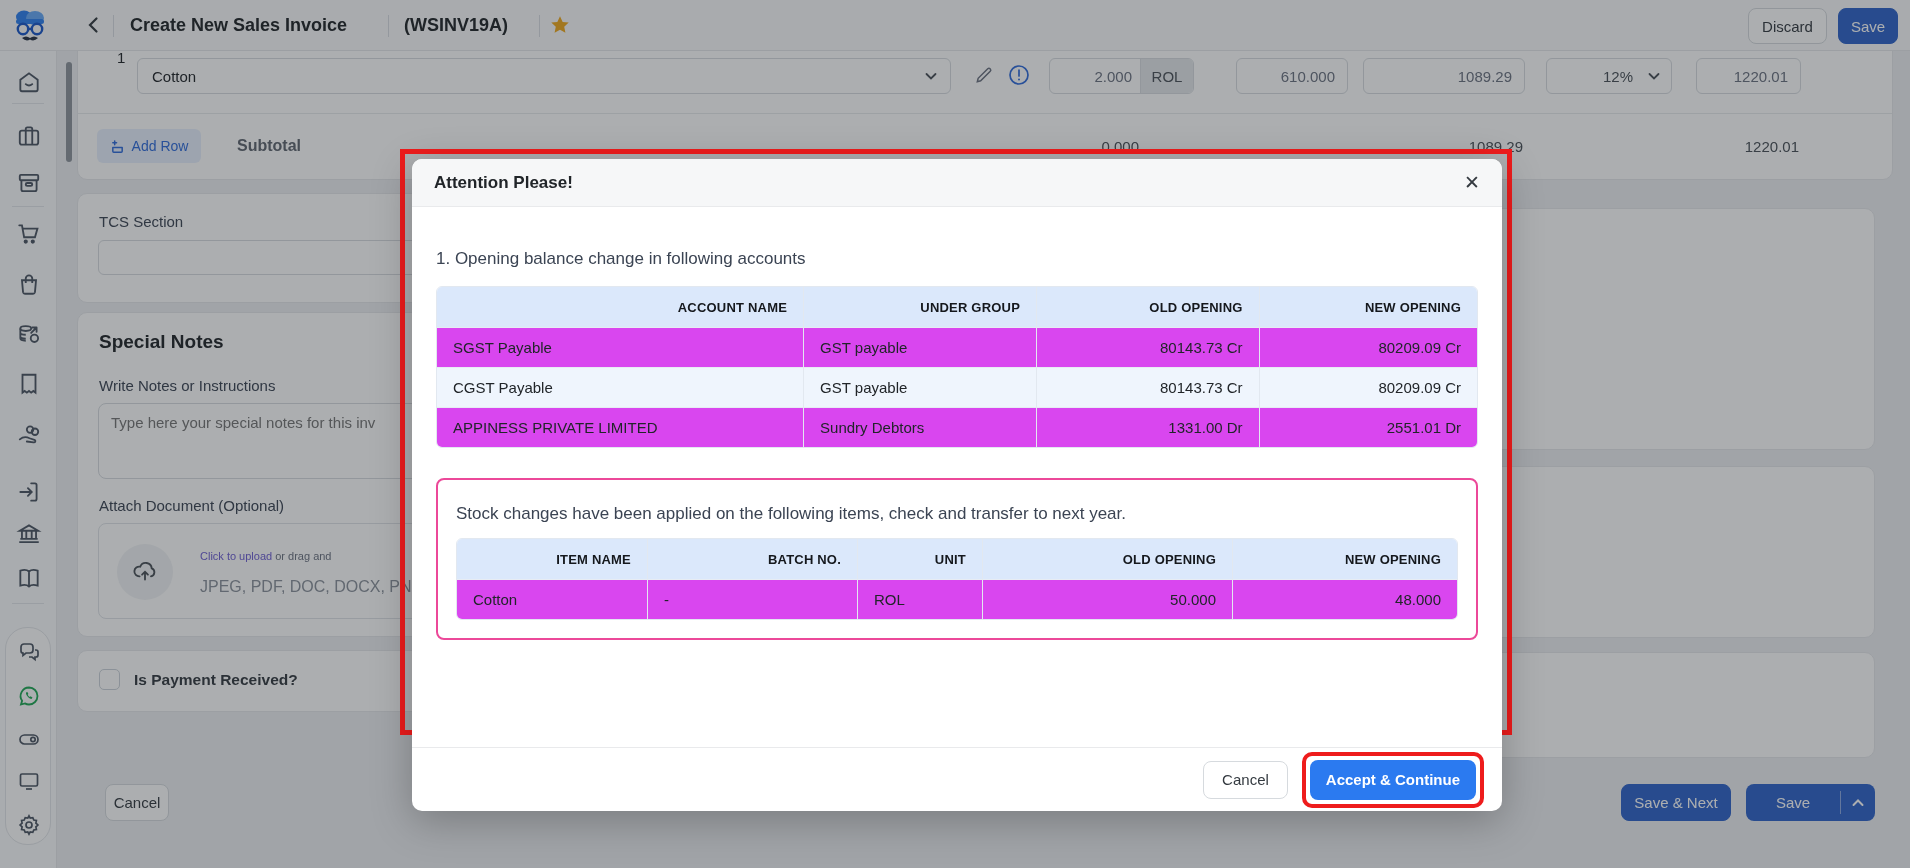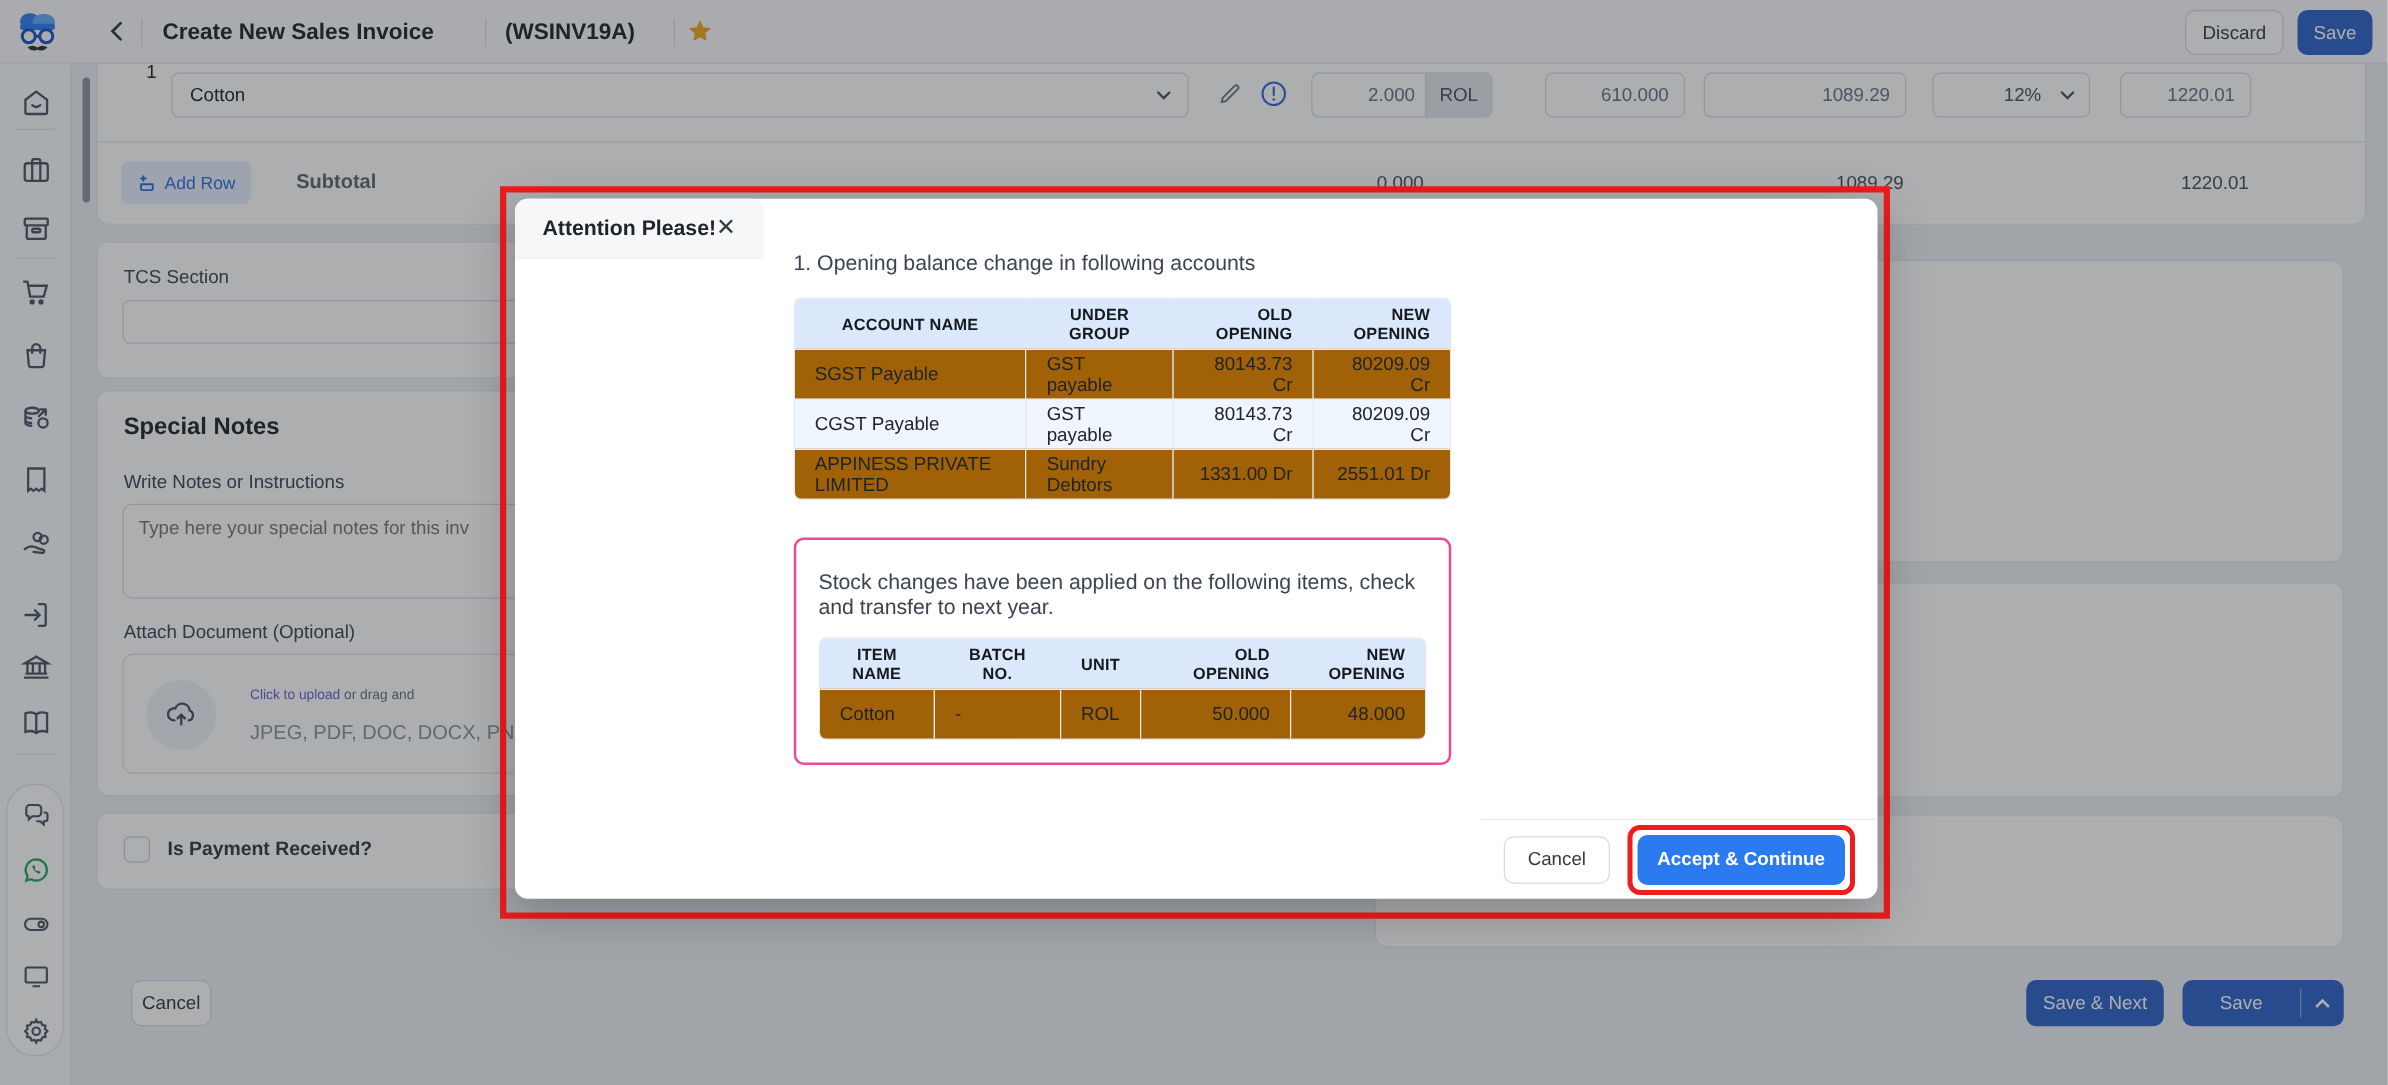--- a/index.html
+++ b/index.html
@@ -28,28 +28,28 @@
 
   
   .card { background:#fff; border:1px solid #e6e8eb; border-radius:10px; }
   .field { background:#fff; border:1px solid #d7dbe0; border-radius:6px; font-size:15px; color:#6b7280; display:flex; align-items:center; }
   .field.num { justify-content:flex-end; padding-right:12px;align-items:center; }
   .label15 { font-size:15px; color:#3b4453; }
 
   
   .backdrop { left:0; top:0; width:1910px; height:868px; background:rgba(30,34,40,0.37); z-index:40; }
   .red-rect { left:400px; top:149px; width:1112px; height:586px; border:5px solid #ee1c1c; z-index:60; }
-  .modal { left:412px; top:159px; width:1090px; height:560px; background:#fff; border-radius:10px; box-shadow:0 10px 40px rgba(0,0,0,.25); z-index:61; display:flex; }
+  .modal { left:412px; top:159px; width:1090px; height:652px; background:#fff; border-radius:10px; box-shadow:0 10px 40px rgba(0,0,0,.25); z-index:61; display:flex; flex-direction:column; }
   .modal-head { height:48px; background:#f6f7f8; border-bottom:1px solid #e9eaec; border-radius:10px 10px 0 0; display:flex; align-items:center; padding:0 22px; }
   .modal-title { font-size:17px; font-weight:bold; color:#212529; }
   .modal-body { flex:1; padding:0 24px; display:flex; flex-direction:column; }
   .m-subtitle { margin-top:42px; font-size:17px; color:#3b4453; }
   table.mtab { width:100%; border-collapse:separate; border-spacing:0; border:1px solid #e2e8f0; border-radius:6px; overflow:hidden; }
-  .mtab th { background:#dbe8fb; font-size:13px; font-weight:bold; color:#15181d; text-align:center; height:40px; padding:0 16px; letter-spacing:.2px; }
-  .mtab td { font-size:15px; color:#212529; height:40px; padding:0 16px; background:#a16207; border-top:1px solid #e7ecf3; }
+  .mtab th { background:#dbe8fb; font-size:13px; font-weight:bold; color:#15181d; text-align:right; height:40px; padding:0 16px; letter-spacing:.2px; }
+  .mtab td { font-size:15px; color:#212529; height:40px; padding:0 16px; background:#d946ef; border-top:1px solid #e7ecf3; }
   .mtab tr.alt td { background:#eff5fd; }
   .mtab th + th, .mtab td + td { border-left:1px solid #e2e8f0; }
   .mtab th.r, .mtab td.r { text-align:right; }
   .stock-box { margin-top:30px; border:2px solid #ec4899; border-radius:8px; padding:24px 18px 18px; }
   .stock-text { font-size:17px; color:#3b4453; }
   .modal-foot { margin-top:auto; border-top:1px solid #e9eaec; height:64px; display:flex; align-items:center; justify-content:flex-end; padding:0 18px; gap:14px; }
   .accept-redbox { border:4px solid #ee1c1c; border-radius:10px; padding:4px; }
   .btn-accept { background:#2b7af0; color:#fff; font-weight:bold; height:40px; padding:0 16px; border-radius:8px; font-size:15px; display:flex; align-items:center; }
   .btn-cancel-m { background:#fff; border:1px solid #d6dade; color:#343a40; height:38px; padding:0 18px; border-radius:8px; font-size:15px; display:flex; align-items:center; }
 

